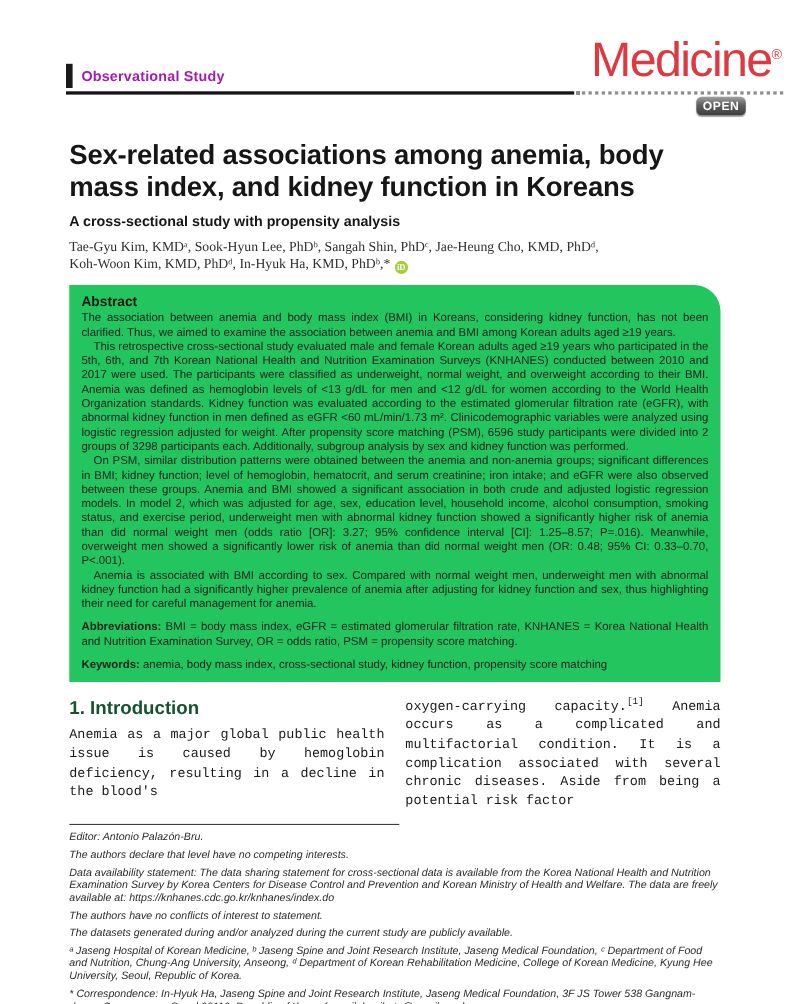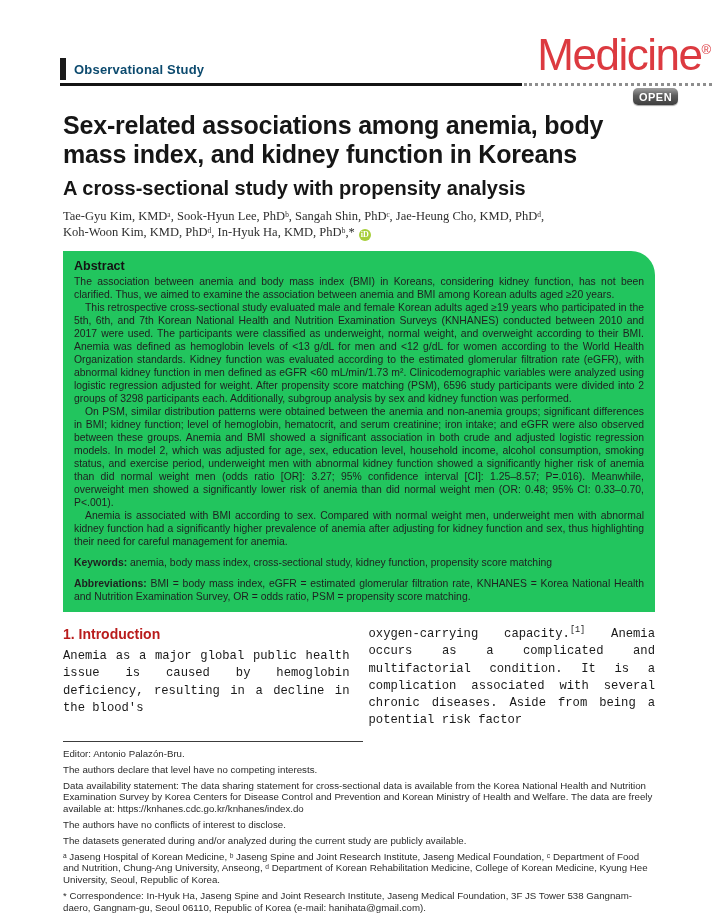--- a/index.html
+++ b/index.html
@@ -6,62 +6,62 @@
   body {
     width:717px; height:913px; background:#ffffff; overflow:hidden;
     font-family:"Liberation Sans", sans-serif; position:relative;
     -webkit-font-smoothing: antialiased;
   }
   .page { position:absolute; inset:0; }
 
   
   .obs-row { position:absolute; left:60px; top:58px; display:flex; align-items:center; }
   .obs-bar { width:6px; height:22px; background:#1a1a1a; margin-right:8px; }
-  .obs-label { font-size:13px; font-weight:bold; color:#0c4a6e; letter-spacing:.2px; }
+  .obs-label { font-size:13px; font-weight:bold; color:#a21caf; letter-spacing:.2px; }
   .solid-rule { position:absolute; left:60px; top:83px; width:462px; height:3px; background:#141414; }
   .dotted-rule { position:absolute; left:524px; top:83px; width:188px; height:0; border-top:3px dotted #8e8e8e; }
   .logo { position:absolute; right:6px; top:33px; font-size:44px; line-height:1;
           color:#dc3a40; letter-spacing:-1.5px; font-family:"Liberation Sans", sans-serif; }
   .logo .reg { font-size:13px; vertical-align:super; letter-spacing:0; }
   .open-badge { position:absolute; left:633px; top:88px; width:45px; height:17px;
     background:linear-gradient(180deg,#a0a0a0 0%,#5d5d5d 45%,#3e3e3e 100%);
     border-radius:5px; color:#fff; font-weight:bold; font-size:11px;
     display:flex; align-items:center; justify-content:center; letter-spacing:.5px;
     box-shadow:0 1px 1px rgba(0,0,0,.35); }
 
   
   .content { position:absolute; left:63px; top:111px; width:592px; }
-  .title { font-size:25px; font-weight:bold; color:#161616; line-height:1.15; letter-spacing:-.2px; }
-  .subtitle { font-size:20px; font-weight:bold; color:#161616; margin-top:8px; }
+  .title { font-size:25px; font-weight:bold; color:#161616; line-height:1.15; letter-spacing:-.2px;margin-top:16px; }
+  .subtitle { font-size:13px; font-weight:bold; color:#161616; margin-top:8px; }
   .authors { margin-top:8px; font-size:12.5px; color:#2e2e2e; line-height:1.35;font-family:Liberation Serif, serif; }
   .orcid { display:inline-block; width:12px; height:12px; background:#a6ce39; border-radius:50%;
     color:#fff; font-size:8px; font-weight:bold; text-align:center; line-height:12px;
     margin-left:4px; vertical-align:-1px; font-style:normal; }
 
   
   .abstract-box { margin-top:10px; background:#22c55e; border-top-right-radius:24px;
     padding:8px 11px 9px 11px; }
   .abstract-box h3 { margin:0 0 2px 0; font-size:12.5px; color:#141414; }
   .abstract-box p { margin:0; font-size:10.4px; line-height:1.25; text-align:justify; color:#1f1f1f; }
   .abstract-box p.indent { text-indent:11px; }
   .abstract-box p.spaced { margin-top:8px; }
   .ab-label { font-weight:bold; }
 
   
   .intro { display:flex; margin-top:14px; gap:19px; }
   .col { width:287px; }
-  .intro h2 { font-size:14px; margin:0 0 6px 0; color:#b91c1c; font-family:"Liberation Sans", sans-serif; }
+  .intro h2 { font-size:17px; margin:0 0 6px 0; color:#14532d; font-family:"Liberation Sans", sans-serif; }
   .serif { font-family:Liberation Mono, monospace; font-size:12.2px; line-height:1.4;
     text-align:justify; color:#191919; margin:0; }
   .refsup { font-size:8.5px; vertical-align:super; line-height:0; }
 
   
   .footer { margin-top:12px; }
   .foot-divider { width:300px; border-top:1.5px solid #3c3c3c; margin-bottom:6px; }
-  .footer p { margin:0 0 4px 0; font-size:9.7px; line-height:1.22; color:#2b2b2b; }
+  .footer p { margin:0 0 4px 0; font-style:italic; font-size:9.7px; line-height:1.22; color:#2b2b2b; }
 </style>
 </head>
 <body>
 
 <div class="page">
 
   <div class="obs-row">
     <span class="obs-bar"></span>
     <span class="obs-label">Observational Study</span>
   </div>
@@ -78,44 +78,44 @@
     </div>
     <div class="subtitle">A cross-sectional study with propensity analysis</div>
 
     <div class="authors">
       <div>Tae-Gyu Kim, KMDᵃ, Sook-Hyun Lee, PhDᵇ, Sangah Shin, PhDᶜ, Jae-Heung Cho, KMD, PhDᵈ,</div>
       <div><span>Koh-Woon Kim, KMD, PhDᵈ, In-Hyuk Ha, KMD, PhDᵇ,*</span><span class="orcid">iD</span></div>
     </div>
 
     <div class="abstract-box">
       <h3>Abstract</h3>
-      <p>The association between anemia and body mass index (BMI) in Koreans, considering kidney function, has not been clarified. Thus, we aimed to examine the association between anemia and BMI among Korean adults aged ≥20 years.</p>
+      <p>The association between anemia and body mass index (BMI) in Koreans, considering kidney function, has not been clarified. Thus, we aimed to examine the association between anemia and BMI among Korean adults aged ≥19 years.</p>
       <p class="indent">This retrospective cross-sectional study evaluated male and female Korean adults aged ≥19 years who participated in the 5th, 6th, and 7th Korean National Health and Nutrition Examination Surveys (KNHANES) conducted between 2010 and 2017 were used. The participants were classified as underweight, normal weight, and overweight according to their BMI. Anemia was defined as hemoglobin levels of &lt;13 g/dL for men and &lt;12 g/dL for women according to the World Health Organization standards. Kidney function was evaluated according to the estimated glomerular filtration rate (eGFR), with abnormal kidney function in men defined as eGFR &lt;60 mL/min/1.73 m². Clinicodemographic variables were analyzed using logistic regression adjusted for weight. After propensity score matching (PSM), 6596 study participants were divided into 2 groups of 3298 participants each. Additionally, subgroup analysis by sex and kidney function was performed.</p>
       <p class="indent">On PSM, similar distribution patterns were obtained between the anemia and non-anemia groups; significant differences in BMI; kidney function; level of hemoglobin, hematocrit, and serum creatinine; iron intake; and eGFR were also observed between these groups. Anemia and BMI showed a significant association in both crude and adjusted logistic regression models. In model 2, which was adjusted for age, sex, education level, household income, alcohol consumption, smoking status, and exercise period, underweight men with abnormal kidney function showed a significantly higher risk of anemia than did normal weight men (odds ratio [OR]: 3.27; 95% confidence interval [CI]: 1.25–8.57; P=.016). Meanwhile, overweight men showed a significantly lower risk of anemia than did normal weight men (OR: 0.48; 95% CI: 0.33–0.70, P&lt;.001).</p>
       <p class="indent">Anemia is associated with BMI according to sex. Compared with normal weight men, underweight men with abnormal kidney function had a significantly higher prevalence of anemia after adjusting for kidney function and sex, thus highlighting their need for careful management for anemia.</p>
+      <p class="spaced"><span class="ab-label">Abbreviations: </span><span>BMI = body mass index, eGFR = estimated glomerular filtration rate, KNHANES = Korea National Health and Nutrition Examination Survey, OR = odds ratio, PSM = propensity score matching.</span></p>
       <p class="spaced"><span class="ab-label">Keywords: </span><span>anemia, body mass index, cross-sectional study, kidney function, propensity score matching</span></p>
-      <p class="spaced"><span class="ab-label">Abbreviations: </span><span>BMI = body mass index, eGFR = estimated glomerular filtration rate, KNHANES = Korea National Health and Nutrition Examination Survey, OR = odds ratio, PSM = propensity score matching.</span></p>
     </div>
 
     <div class="intro">
       <div class="col">
         <h2>1. Introduction</h2>
         <p class="serif">Anemia as a major global public health issue is caused by hemoglobin deficiency, resulting in a decline in the blood's</p>
       </div>
       <div class="col">
         <p class="serif"><span>oxygen-carrying capacity.</span><span class="refsup">[1]</span><span> Anemia occurs as a complicated and multifactorial condition. It is a complication associated with several chronic diseases. Aside from being a potential risk factor</span></p>
       </div>
     </div>
 
     <div class="footer">
       <div class="foot-divider"></div>
       <p>Editor: Antonio Palazón-Bru.</p>
       <p>The authors declare that level have no competing interests.</p>
       <p>Data availability statement: The data sharing statement for cross-sectional data is available from the Korea National Health and Nutrition Examination Survey by Korea Centers for Disease Control and Prevention and Korean Ministry of Health and Welfare. The data are freely available at: https://knhanes.cdc.go.kr/knhanes/index.do</p>
-      <p>The authors have no conflicts of interest to disclose.</p>
+      <p>The authors have no conflicts of interest to statement.</p>
       <p>The datasets generated during and/or analyzed during the current study are publicly available.</p>
       <p>ᵃ Jaseng Hospital of Korean Medicine, ᵇ Jaseng Spine and Joint Research Institute, Jaseng Medical Foundation, ᶜ Department of Food and Nutrition, Chung-Ang University, Anseong, ᵈ Department of Korean Rehabilitation Medicine, College of Korean Medicine, Kyung Hee University, Seoul, Republic of Korea.</p>
       <p>* Correspondence: In-Hyuk Ha, Jaseng Spine and Joint Research Institute, Jaseng Medical Foundation, 3F JS Tower 538 Gangnam-daero, Gangnam-gu, Seoul 06110, Republic of Korea (e-mail: hanihata@gmail.com).</p>
 
     </div>
 
   </div>
 </div>
 
 </body></html>

